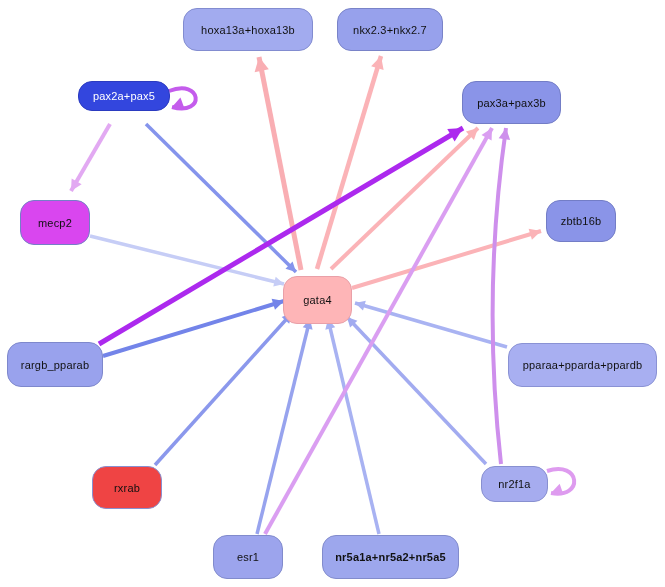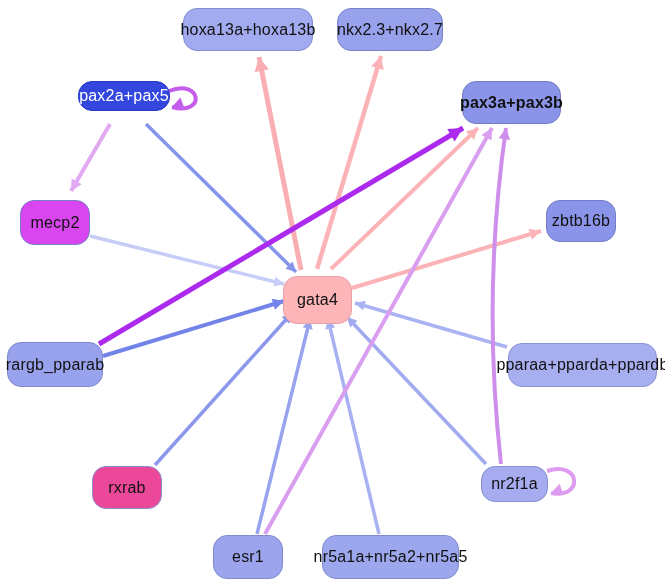--- a/index.html
+++ b/index.html
@@ -20,21 +20,21 @@
     left: 0; top: 0;
     width: 665px;
     height: 587px;
   }
   .node {
     position: absolute;
     display: flex;
     align-items: center;
     justify-content: center;
     border-radius: 14px;
-    font-size: 16px;
+    font-size: 11px;
     color: #111111;
     box-sizing: border-box;
     border: 1px solid transparent;
     cursor: default;
     white-space: nowrap;
     letter-spacing: 0.2px;
   }
 </style>
 </head>
 <body>
@@ -81,44 +81,44 @@
   <div id="node-layer">
       <div class="node" style="left: 183px; top: 8px; width: 130px; height: 43px; background: rgb(162, 171, 239); border-color: rgb(130, 140, 208); color: rgb(17, 17, 17);">
         <span>hoxa13a+hoxa13b</span>
       </div>
       <div class="node" style="left: 337px; top: 8px; width: 106px; height: 43px; background: rgb(151, 161, 236); border-color: rgb(121, 131, 200); color: rgb(17, 17, 17);">
         <span>nkx2.3+nkx2.7</span>
       </div>
       <div class="node" style="left: 78px; top: 81px; width: 92px; height: 30px; background: rgb(51, 70, 222); border-color: rgb(43, 59, 192); color: rgb(255, 255, 255);">
         <span>pax2a+pax5</span>
       </div>
-      <div class="node" style="left: 462px; top: 81px; width: 99px; height: 43px; background: rgb(138, 148, 232); border-color: rgb(115, 125, 198); color: rgb(17, 17, 17); font-weight: bold;">
+      <div class="node" style="left: 462px; top: 81px; width: 99px; height: 43px; background: rgb(138, 148, 232); border-color: rgb(115, 125, 198); color: rgb(17, 17, 17);">
         <span>pax3a+pax3b</span>
       </div>
       <div class="node" style="left: 20px; top: 200px; width: 70px; height: 45px; background: #d946ef; border-color: rgb(117, 126, 199); color: rgb(17, 17, 17);">
         <span>mecp2</span>
       </div>
       <div class="node" style="left: 546px; top: 200px; width: 70px; height: 42px; background: rgb(138, 148, 232); border-color: rgb(115, 125, 198); color: rgb(17, 17, 17); align-items: center;">
         <span>zbtb16b</span>
       </div>
       <div class="node" style="left: 283px; top: 276px; width: 69px; height: 48px; background: rgb(254, 181, 183); border-color: rgb(233, 160, 168); color: rgb(17, 17, 17);">
         <span>gata4</span>
       </div>
       <div class="node" style="left: 7px; top: 342px; width: 96px; height: 45px; background: rgb(153, 162, 237); border-color: rgb(126, 136, 204); color: rgb(17, 17, 17);">
         <span>rargb_pparab</span>
       </div>
       <div class="node" style="left: 508px; top: 343px; width: 149px; height: 44px; background: rgb(168, 175, 241); border-color: rgb(138, 146, 212); color: rgb(17, 17, 17);">
         <span>pparaa+pparda+ppardb</span>
       </div>
-      <div class="node" style="left: 92px; top: 466px; width: 70px; height: 43px; background: #ec4899; border-color: rgb(136, 144, 208); color: rgb(17, 17, 17);">
+      <div class="node" style="left: 92px; top: 466px; width: 70px; height: 43px; background: #ef4444; border-color: rgb(136, 144, 208); color: rgb(17, 17, 17);">
         <span>rxrab</span>
       </div>
       <div class="node" style="left: 481px; top: 466px; width: 67px; height: 36px; background: rgb(166, 172, 239); border-color: rgb(136, 144, 208); color: rgb(17, 17, 17);">
         <span>nr2f1a</span>
       </div>
       <div class="node" style="left: 213px; top: 535px; width: 70px; height: 44px; background: rgb(156, 164, 237); border-color: rgb(129, 139, 204); color: rgb(17, 17, 17);">
         <span>esr1</span>
       </div>
-      <div class="node" style="left: 322px; top: 535px; width: 137px; height: 44px; background: rgb(157, 167, 237); border-color: rgb(130, 140, 204); color: rgb(17, 17, 17);">
+      <div class="node" style="left: 322px; top: 535px; width: 137px; height: 44px; background: rgb(157, 167, 237); border-color: rgb(130, 140, 204); color: rgb(17, 17, 17); font-weight: bold;">
         <span>nr5a1a+nr5a2+nr5a5</span>
       </div>
     </div>
 </div>
 
 </body></html>

